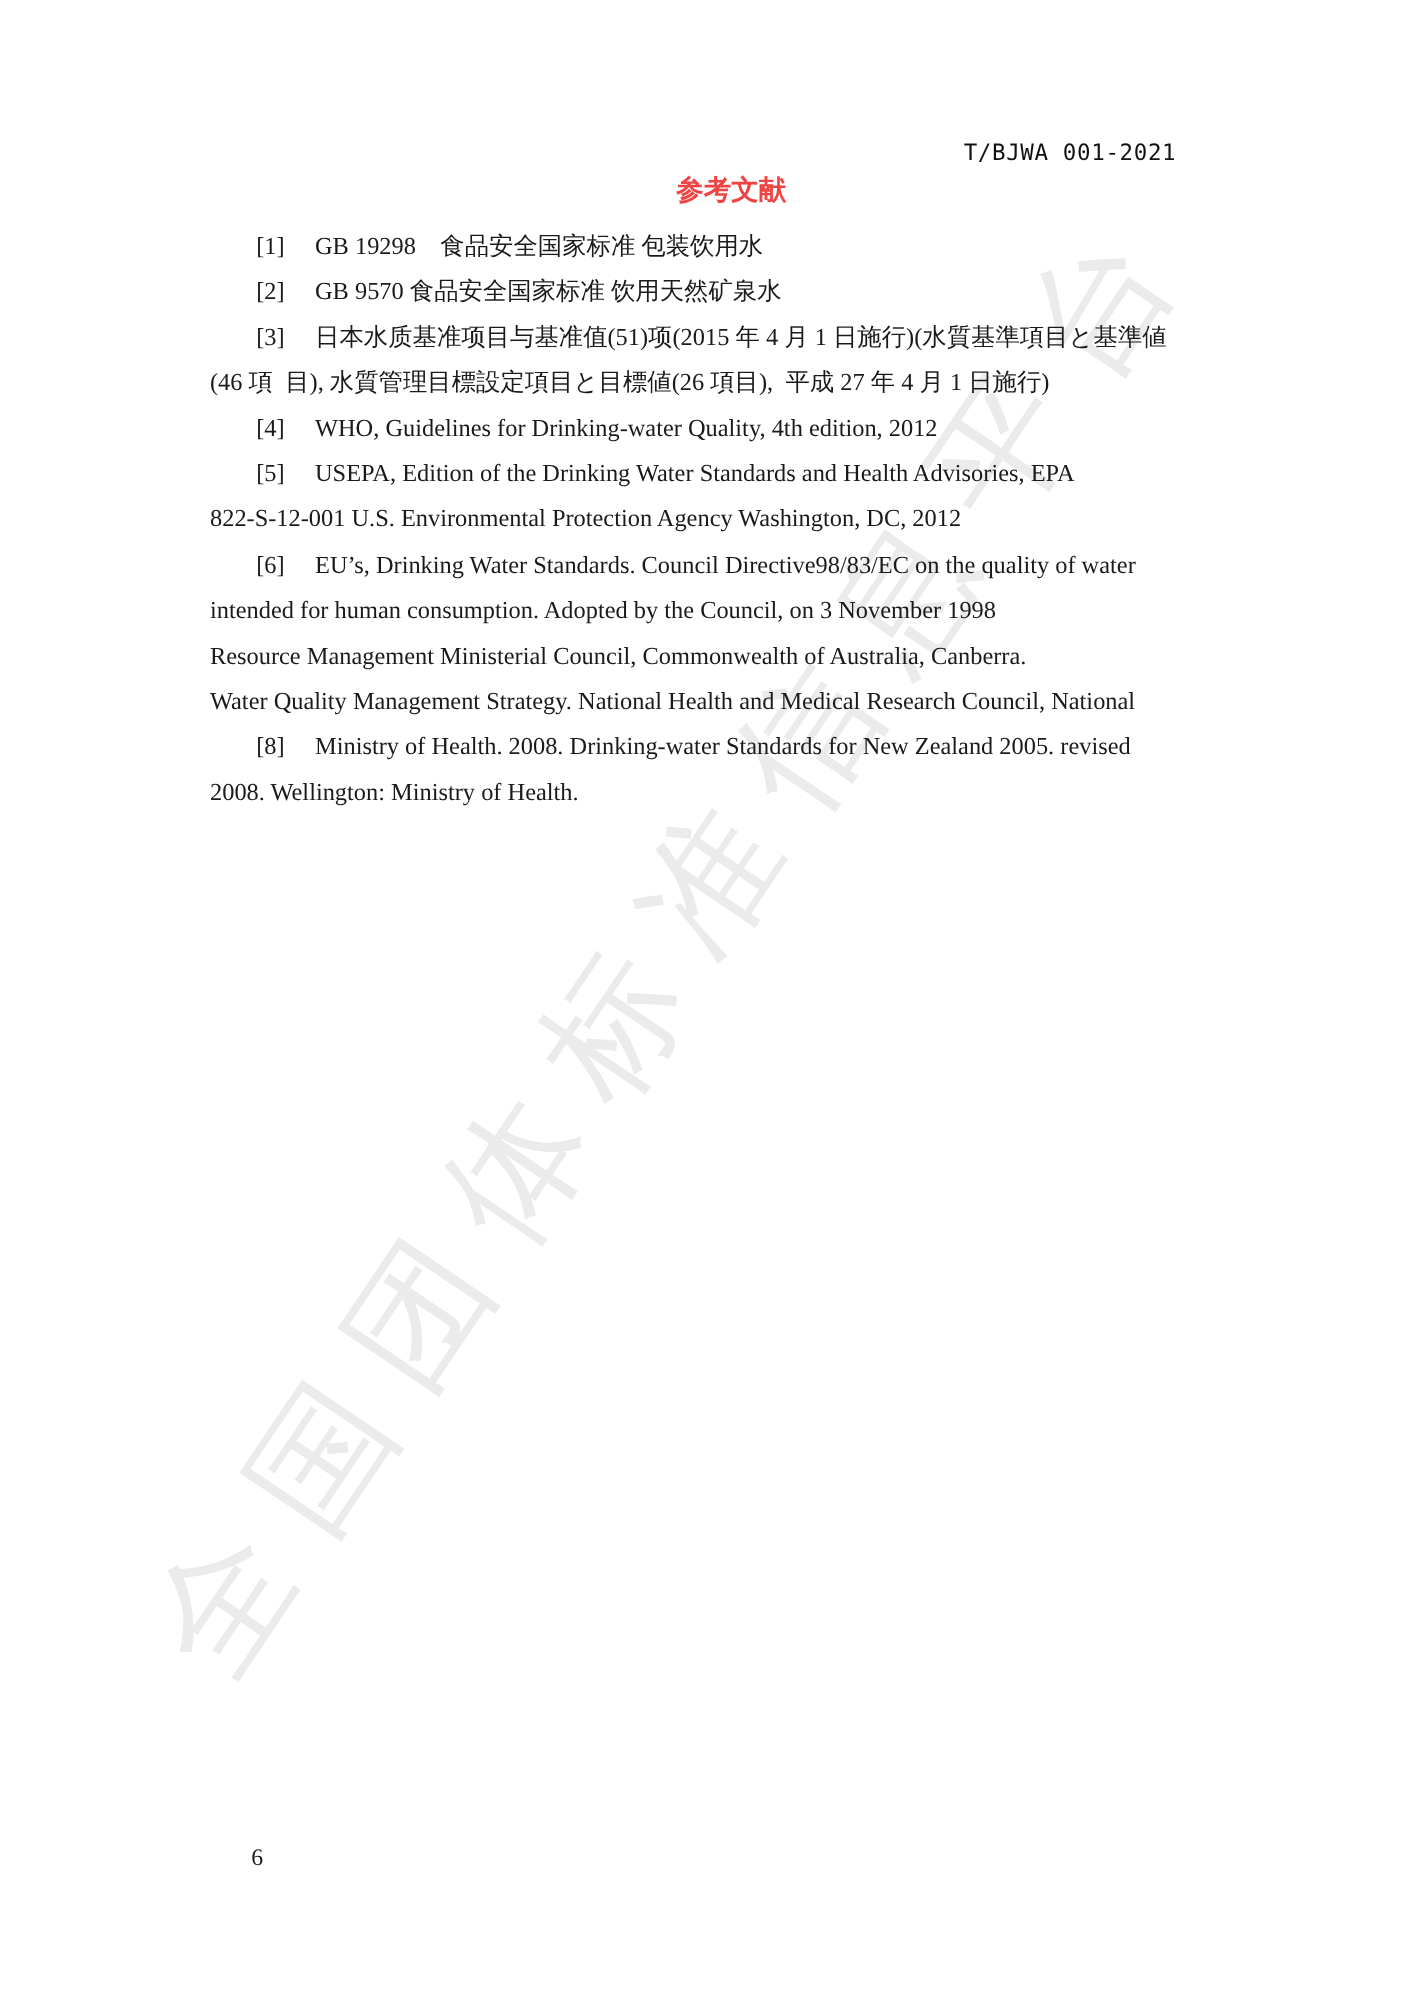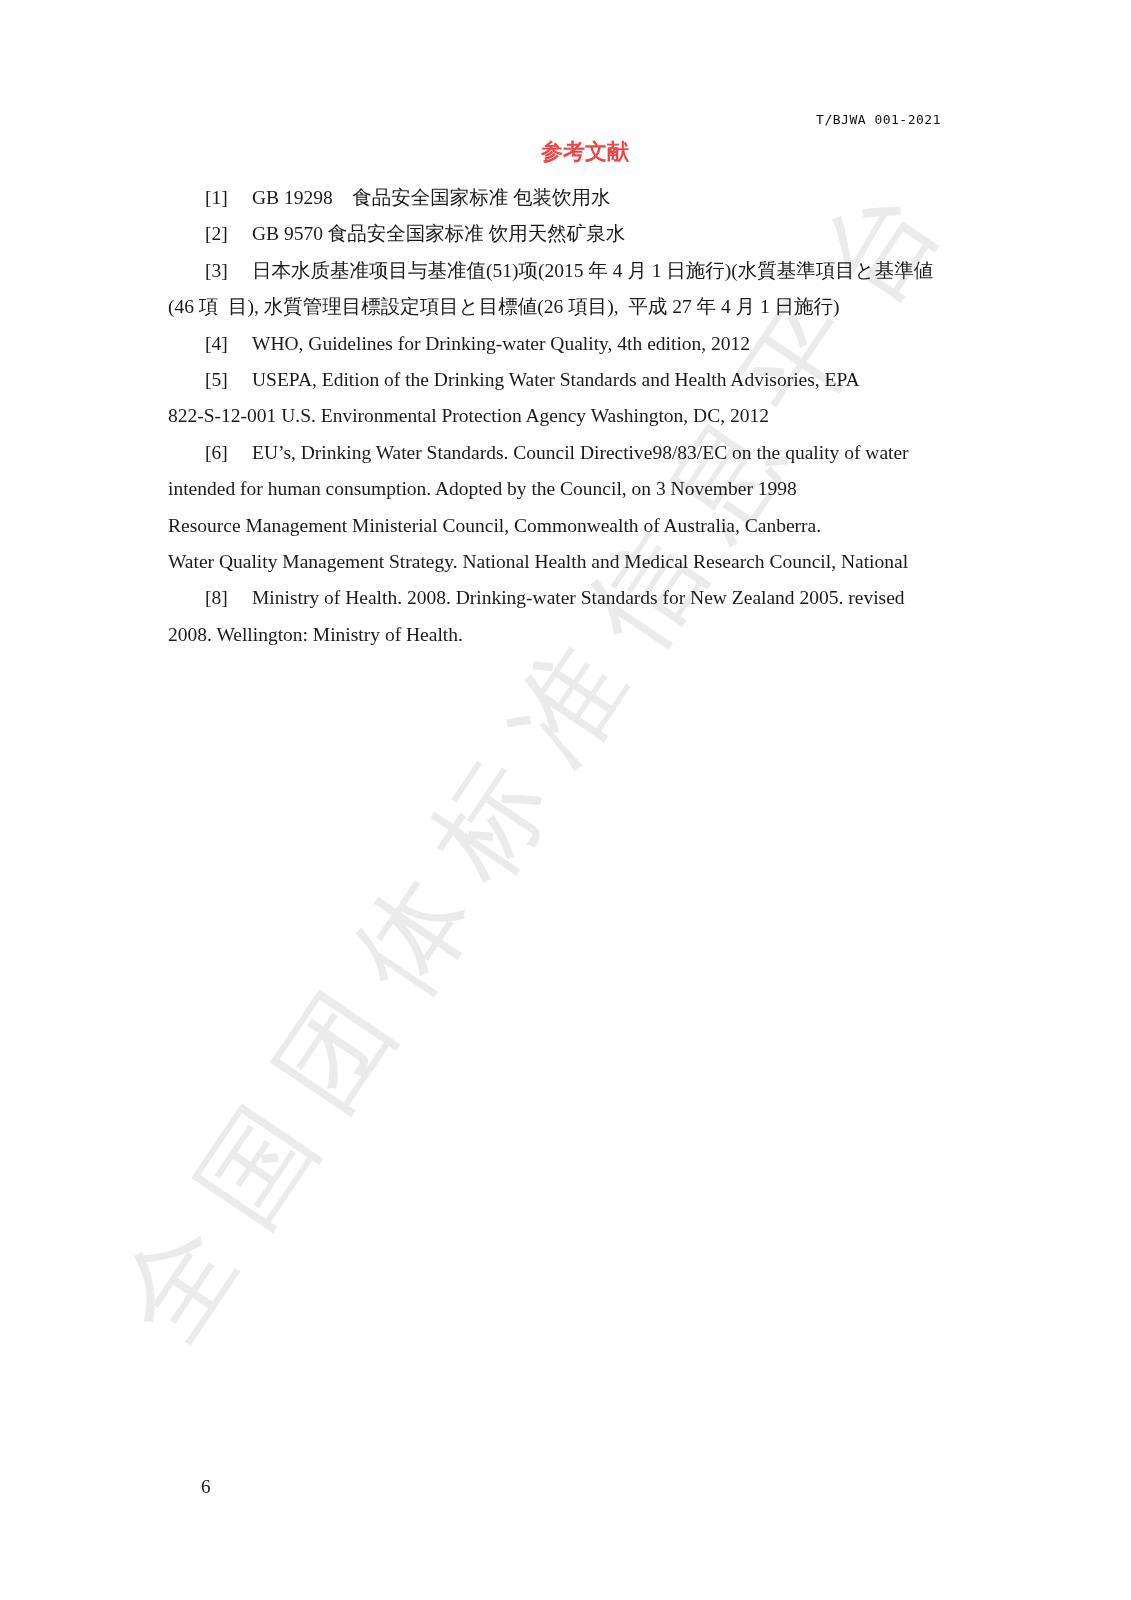--- a/index.html
+++ b/index.html
@@ -26,21 +26,21 @@
     white-space: nowrap;
     z-index: 0;
     user-select: none;
   }
   .content { position: absolute; inset: 0; z-index: 1; }
   .doc-code {
     position: absolute;
     top: 112px;
     right: 190px;
     font-family: "DejaVu Sans Mono", monospace;
-    font-size: 13px;
+    font-size: 18px;
     letter-spacing: 0.5px;
     color: #111111;
     white-space: pre;
   }
   .title {
     position: absolute;
     top: 138px;
     left: 168px;
     width: 772px;
     margin: 0;

